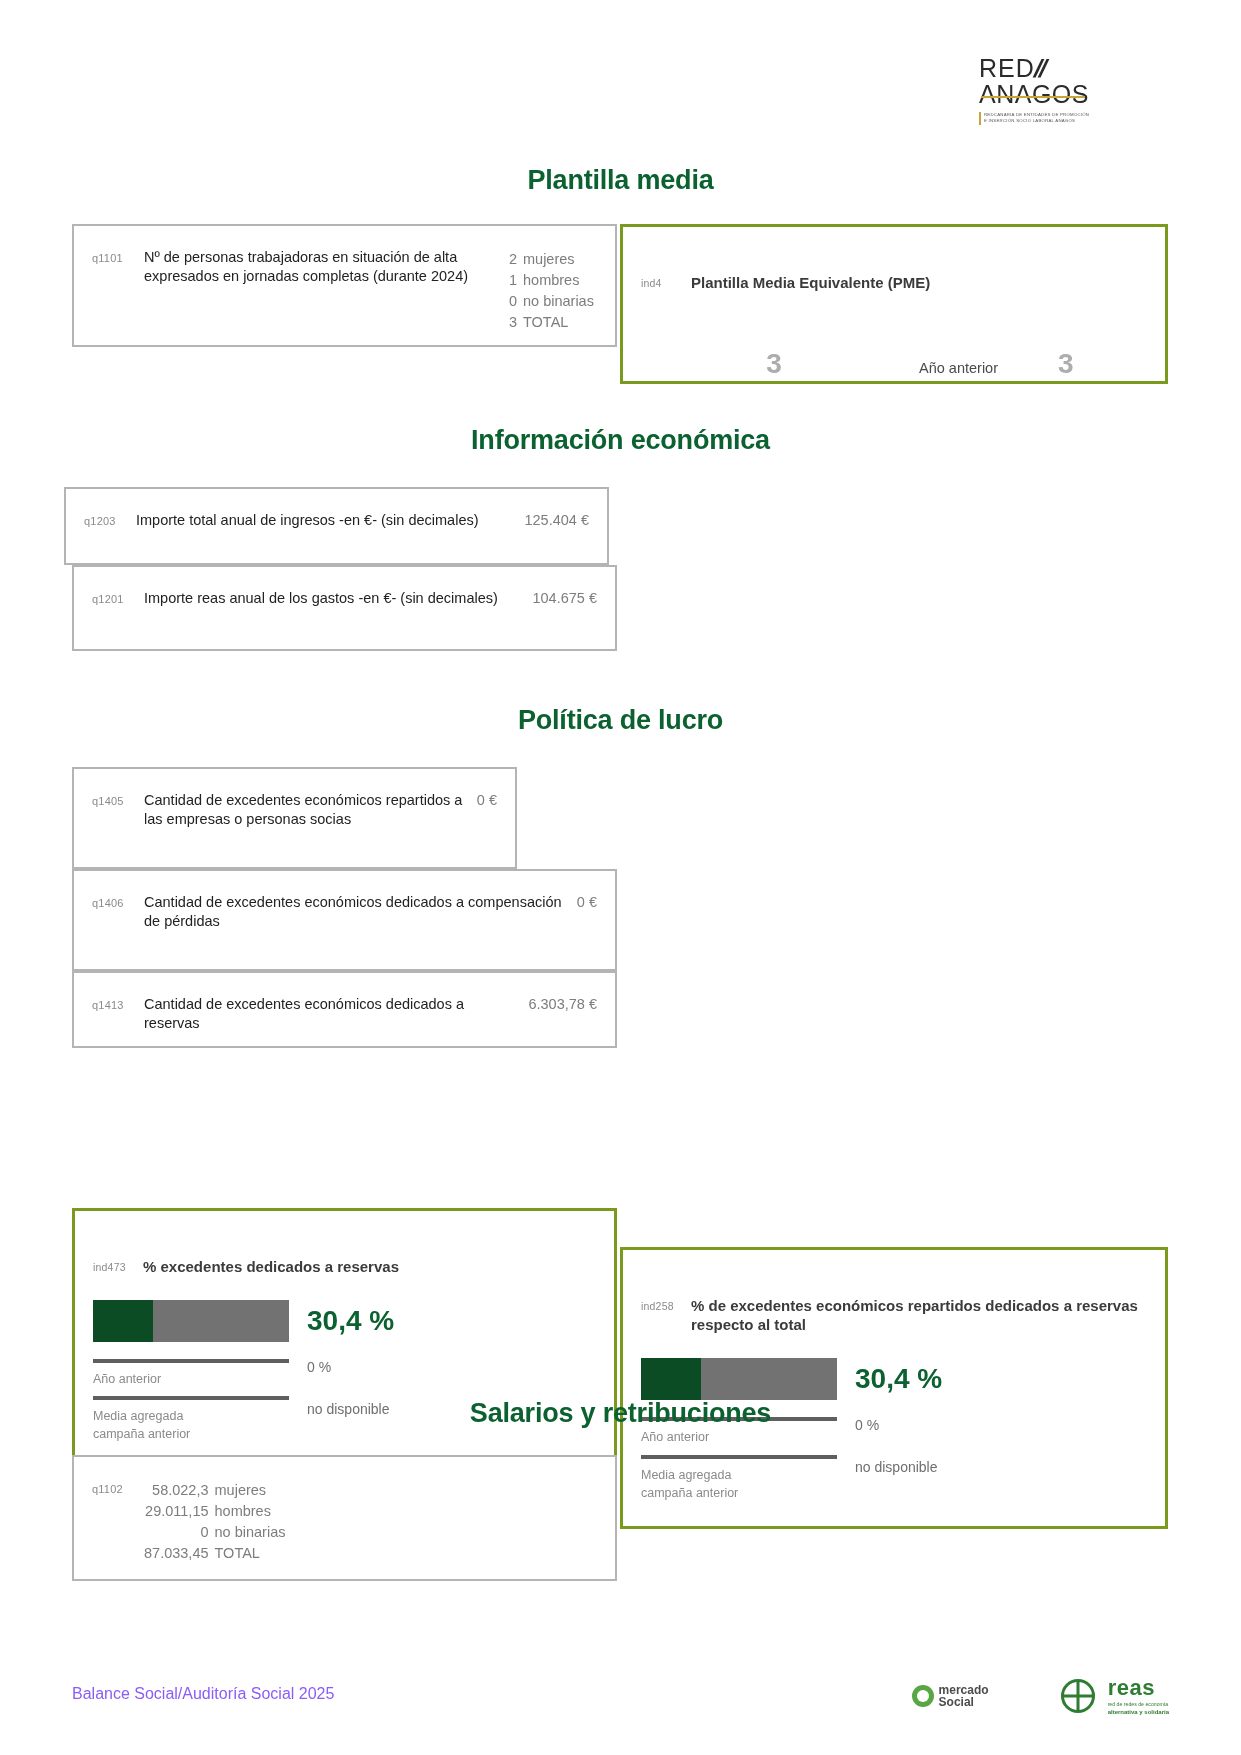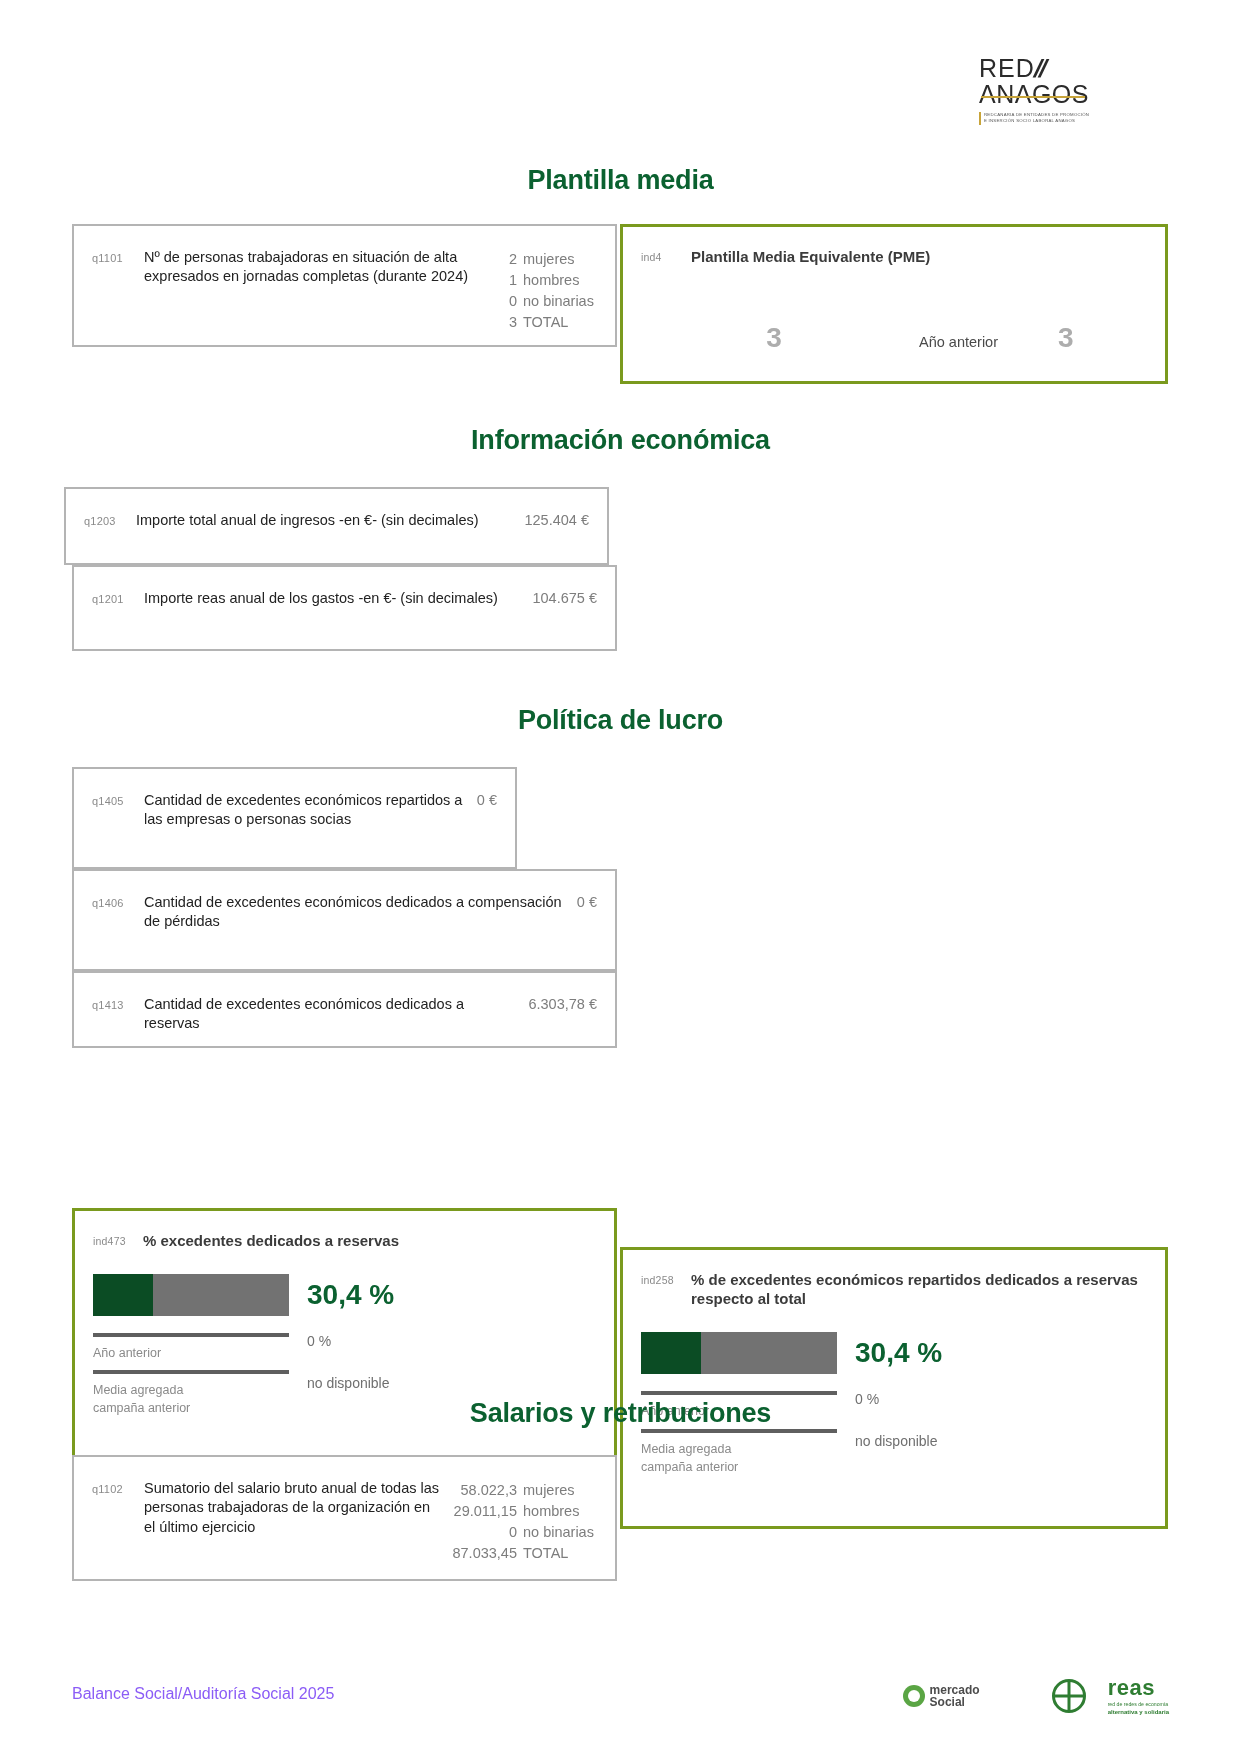--- a/index.html
+++ b/index.html
@@ -121,21 +121,21 @@
   .qval-rows .row .num { display: inline-block; }
   .qval-rows .row .lbl { display: inline-block; text-align: left; width: 74px; margin-left: 6px; }
 
   
   .icard {
     border: 3px solid #7a9a1e;
     background: #ffffff;
     position: relative;
     padding: 20px 22px 16px 18px;
   }
-  .ihead { display: flex; align-items: flex-start; }
+  .ihead { display: flex; align-items: flex-start; margin-top: 26px; }
   .icode {
     flex: 0 0 50px;
     font-size: 10.5px;
     color: #8a8a8a;
     padding-top: 4px;
     letter-spacing: 0.2px;
   }
   .ititle {
     flex: 1 1 auto;
     font-size: 15px;
@@ -205,21 +205,21 @@
   .ms-circle::after {
     content: "";
     position: absolute; left: 5px; top: 5px;
     width: 12px; height: 12px; border-radius: 50%;
     background: #fff;
   }
   .ms-text { line-height: 1.05; }
   .ms-t1 { font-size: 12px; font-weight: 700; color: #4c4c4c; }
   .ms-t2 { font-size: 12px; font-weight: 700; color: #4c4c4c; }
 
-  .reas-logo { display: flex; align-items: center; gap: 22px; }
+  .reas-logo { display: flex; align-items: center; gap: 13px; }
   .reas-globe {
     width: 34px; height: 34px; border-radius: 50%;
     border: 3px solid #2f7d32; position: relative;
   }
   .reas-globe::before {
     content: "";
     position: absolute; left: -1px; right: -1px; top: 50%;
     height: 3px; background: #2f7d32; transform: translateY(-50%);
   }
   .reas-globe::after {
@@ -358,21 +358,20 @@
         <div class="sub-val-1">0 %</div>
         <div class="sub-val-2">no disponible</div>
       </div>
     </div>
   </div>
 
   <div class="section-title abs" style="left:0; top:1398px; width:1241px;">Salarios y retribuciones</div>
 
   <div class="qcard abs" style="left:72px; top:1455px; width:545px; height:126px;">
     <div class="qcode">q1102</div>
-    <div class="qtext">Sumatorio del salario bruto anual de todas las personas trabajadoras de la organización en el último ejercicio</div>
     <div class="qval qval-rows">
       <span class="row"><span class="num">58.022,3</span><span class="lbl">mujeres</span></span>
       <span class="row"><span class="num">29.011,15</span><span class="lbl">hombres</span></span>
       <span class="row"><span class="num">0</span><span class="lbl">no binarias</span></span>
       <span class="row"><span class="num">87.033,45</span><span class="lbl">TOTAL</span></span>
     </div>
   </div>
 
   <div class="footer-text">Balance Social/Auditoría Social 2025</div>
 

